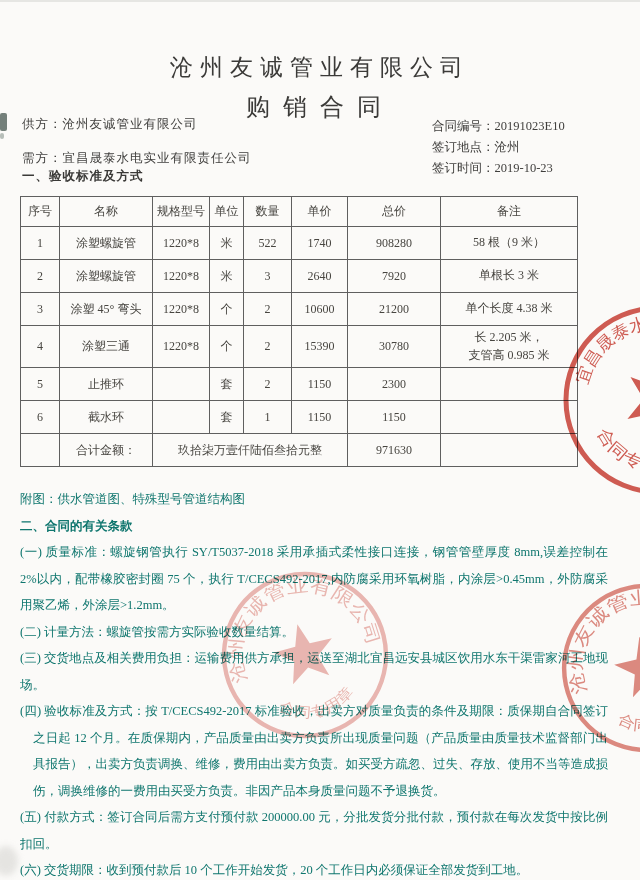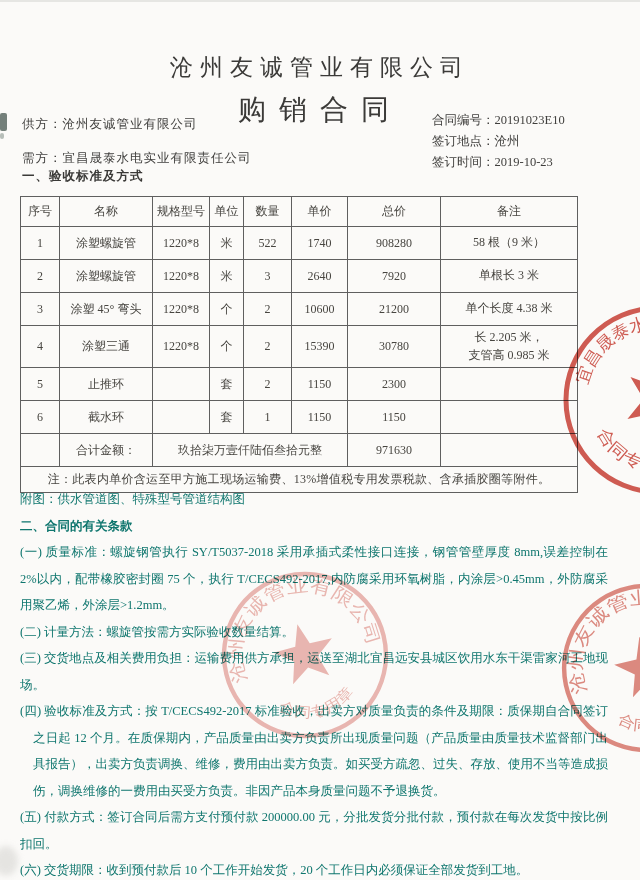--- a/index.html
+++ b/index.html
@@ -14,25 +14,25 @@
   .left-mark{position:absolute;left:0;top:113px;width:7px;height:18px;background:#53625b;opacity:.8;border-radius:2px;}
   .left-mark2{position:absolute;left:0;top:133px;width:4px;height:6px;background:#8a968f;opacity:.6;border-radius:2px;}
   .corner-smudge{position:absolute;left:-6px;top:846px;width:24px;height:30px;background:#e0dfdc;border-radius:50%;filter:blur(3px);opacity:.8;}
 
   .company-title{
     position:absolute;top:52px;left:0;width:100%;margin:0;
     text-align:center;font-size:23px;font-weight:500;letter-spacing:7px;color:#3b3a38;
   }
   .doc-title{
     position:absolute;top:91px;left:0;width:100%;margin:0;
-    text-align:center;font-size:28px;font-weight:500;letter-spacing:13px;color:#3b3a38;
+    text-align:center;font-size:24px;font-weight:500;letter-spacing:13px;color:#3b3a38;
   }
   .supplier-line{position:absolute;left:22px;top:116px;font-size:12.5px;letter-spacing:1px;}
   .buyer-line{position:absolute;left:22px;top:150px;font-size:12.5px;letter-spacing:1px;}
-  .meta-block{position:absolute;left:432px;top:110px;font-size:12.5px;line-height:21px;}
+  .meta-block{position:absolute;left:432px;top:116px;font-size:12.5px;line-height:21px;}
   .sec1-title{position:absolute;left:22px;top:168px;font-size:12.5px;font-weight:600;letter-spacing:1px;color:#3b3a38;}
 
   table.items{
     position:absolute;left:20px;top:196px;width:557px;
     border-collapse:collapse;table-layout:fixed;
   }
   table.items td,table.items th{
     border:1px solid #5f5f5f;
     font-size:12px;font-weight:normal;color:#474540;
     text-align:center;vertical-align:middle;padding:1px 2px;
@@ -160,23 +160,20 @@
       <td>1150</td>
       <td class="remark"></td>
     </tr>
     <tr class="h-total">
       <td></td>
       <td>合计金额：</td>
       <td colspan="4">玖拾柒万壹仟陆佰叁拾元整</td>
       <td>971630</td>
       <td></td>
     </tr>
-    <tr class="h-note">
-      <td colspan="8" class="note-cell">注：此表内单价含运至甲方施工现场运输费、13%增值税专用发票税款、含承插胶圈等附件。</td>
-    </tr>
   </tbody>
     </table>
 
   <div class="bottom-block">
     <p>附图：供水管道图、特殊型号管道结构图</p>
     <p class="sec2-title">二、合同的有关条款</p>
     <p class="clause">(一) 质量标准：螺旋钢管执行 SY/T5037-2018 采用承插式柔性接口连接，钢管管壁厚度 8mm,误差控制在 2%以内，配带橡胶密封圈 75 个，执行 T/CECS492-2017,内防腐采用环氧树脂，内涂层&gt;0.45mm，外防腐采用聚乙烯，外涂层&gt;1.2mm。</p>
     <p class="clause">(二) 计量方法：螺旋管按需方实际验收数量结算。</p>
     <p class="clause">(三) 交货地点及相关费用负担：运输费用供方承担，运送至湖北宜昌远安县城区饮用水东干渠雷家河工地现场。</p>
     <p class="clause c4">(四) 验收标准及方式：按 T/CECS492-2017 标准验收，出卖方对质量负责的条件及期限：质保期自合同签订之日起 12 个月。在质保期内，产品质量由出卖方负责所出现质量问题（产品质量由质量技术监督部门出具报告），出卖方负责调换、维修，费用由出卖方负责。如买受方疏忽、过失、存放、使用不当等造成损伤，调换维修的一费用由买受方负责。非因产品本身质量问题不予退换货。</p>

